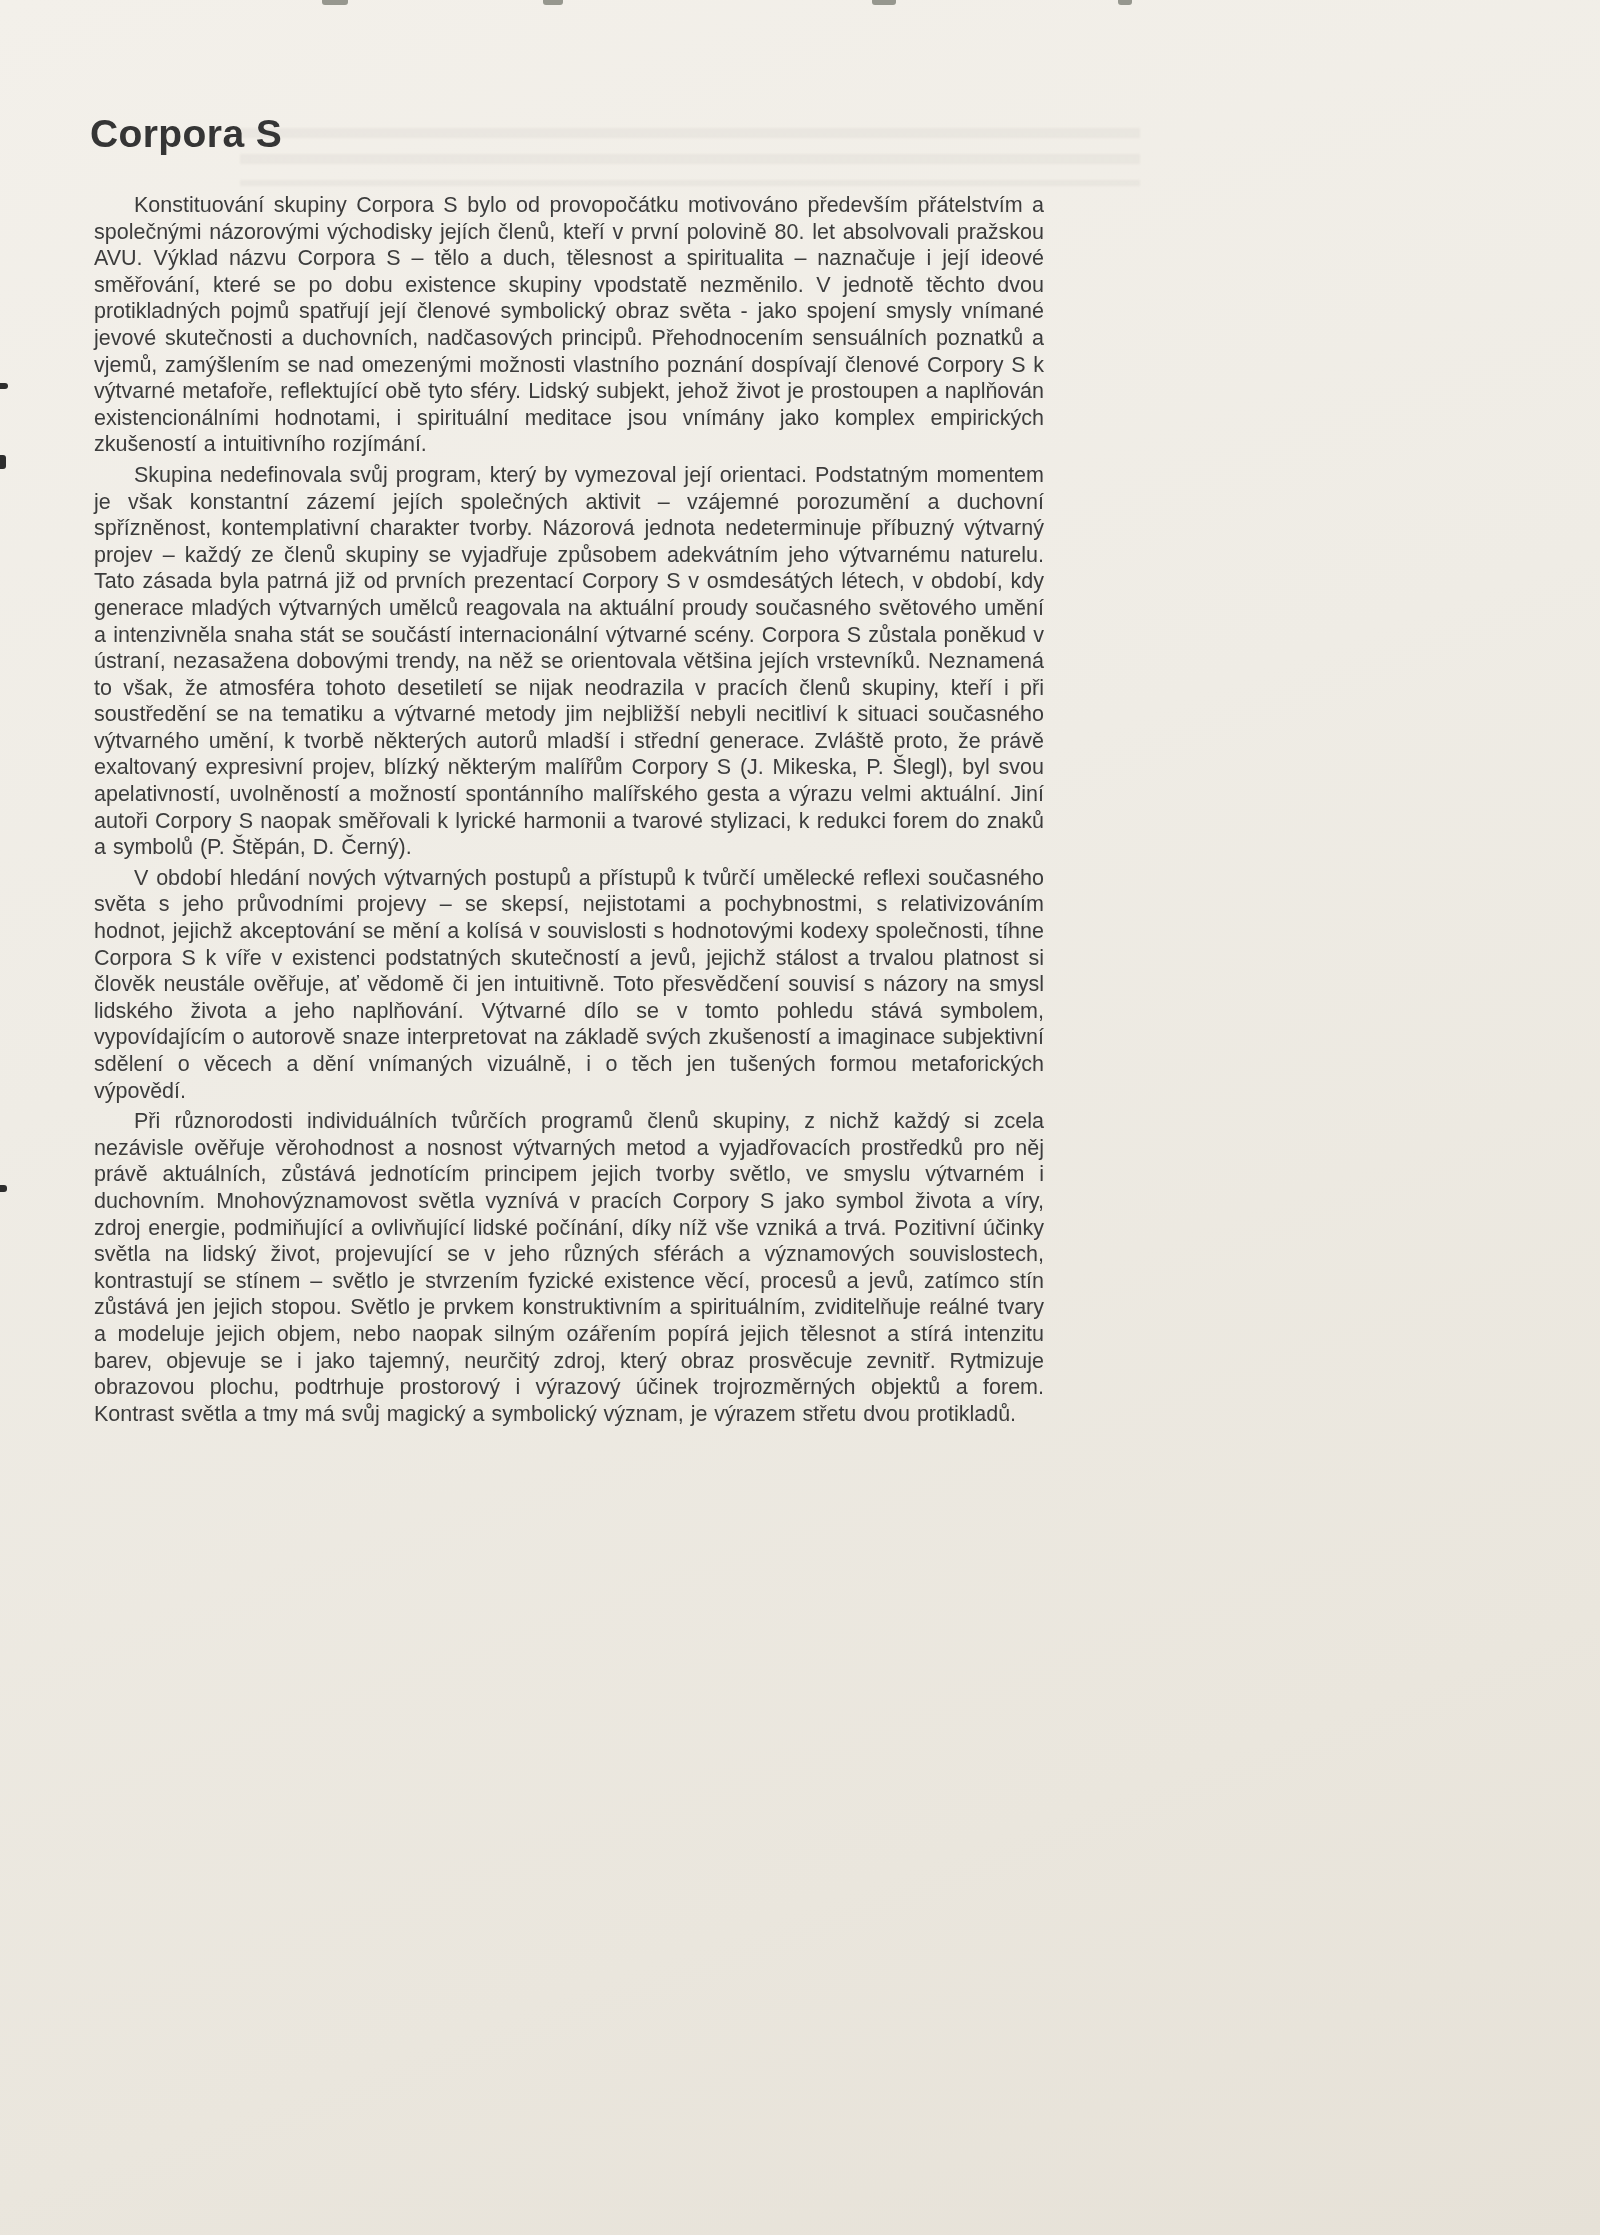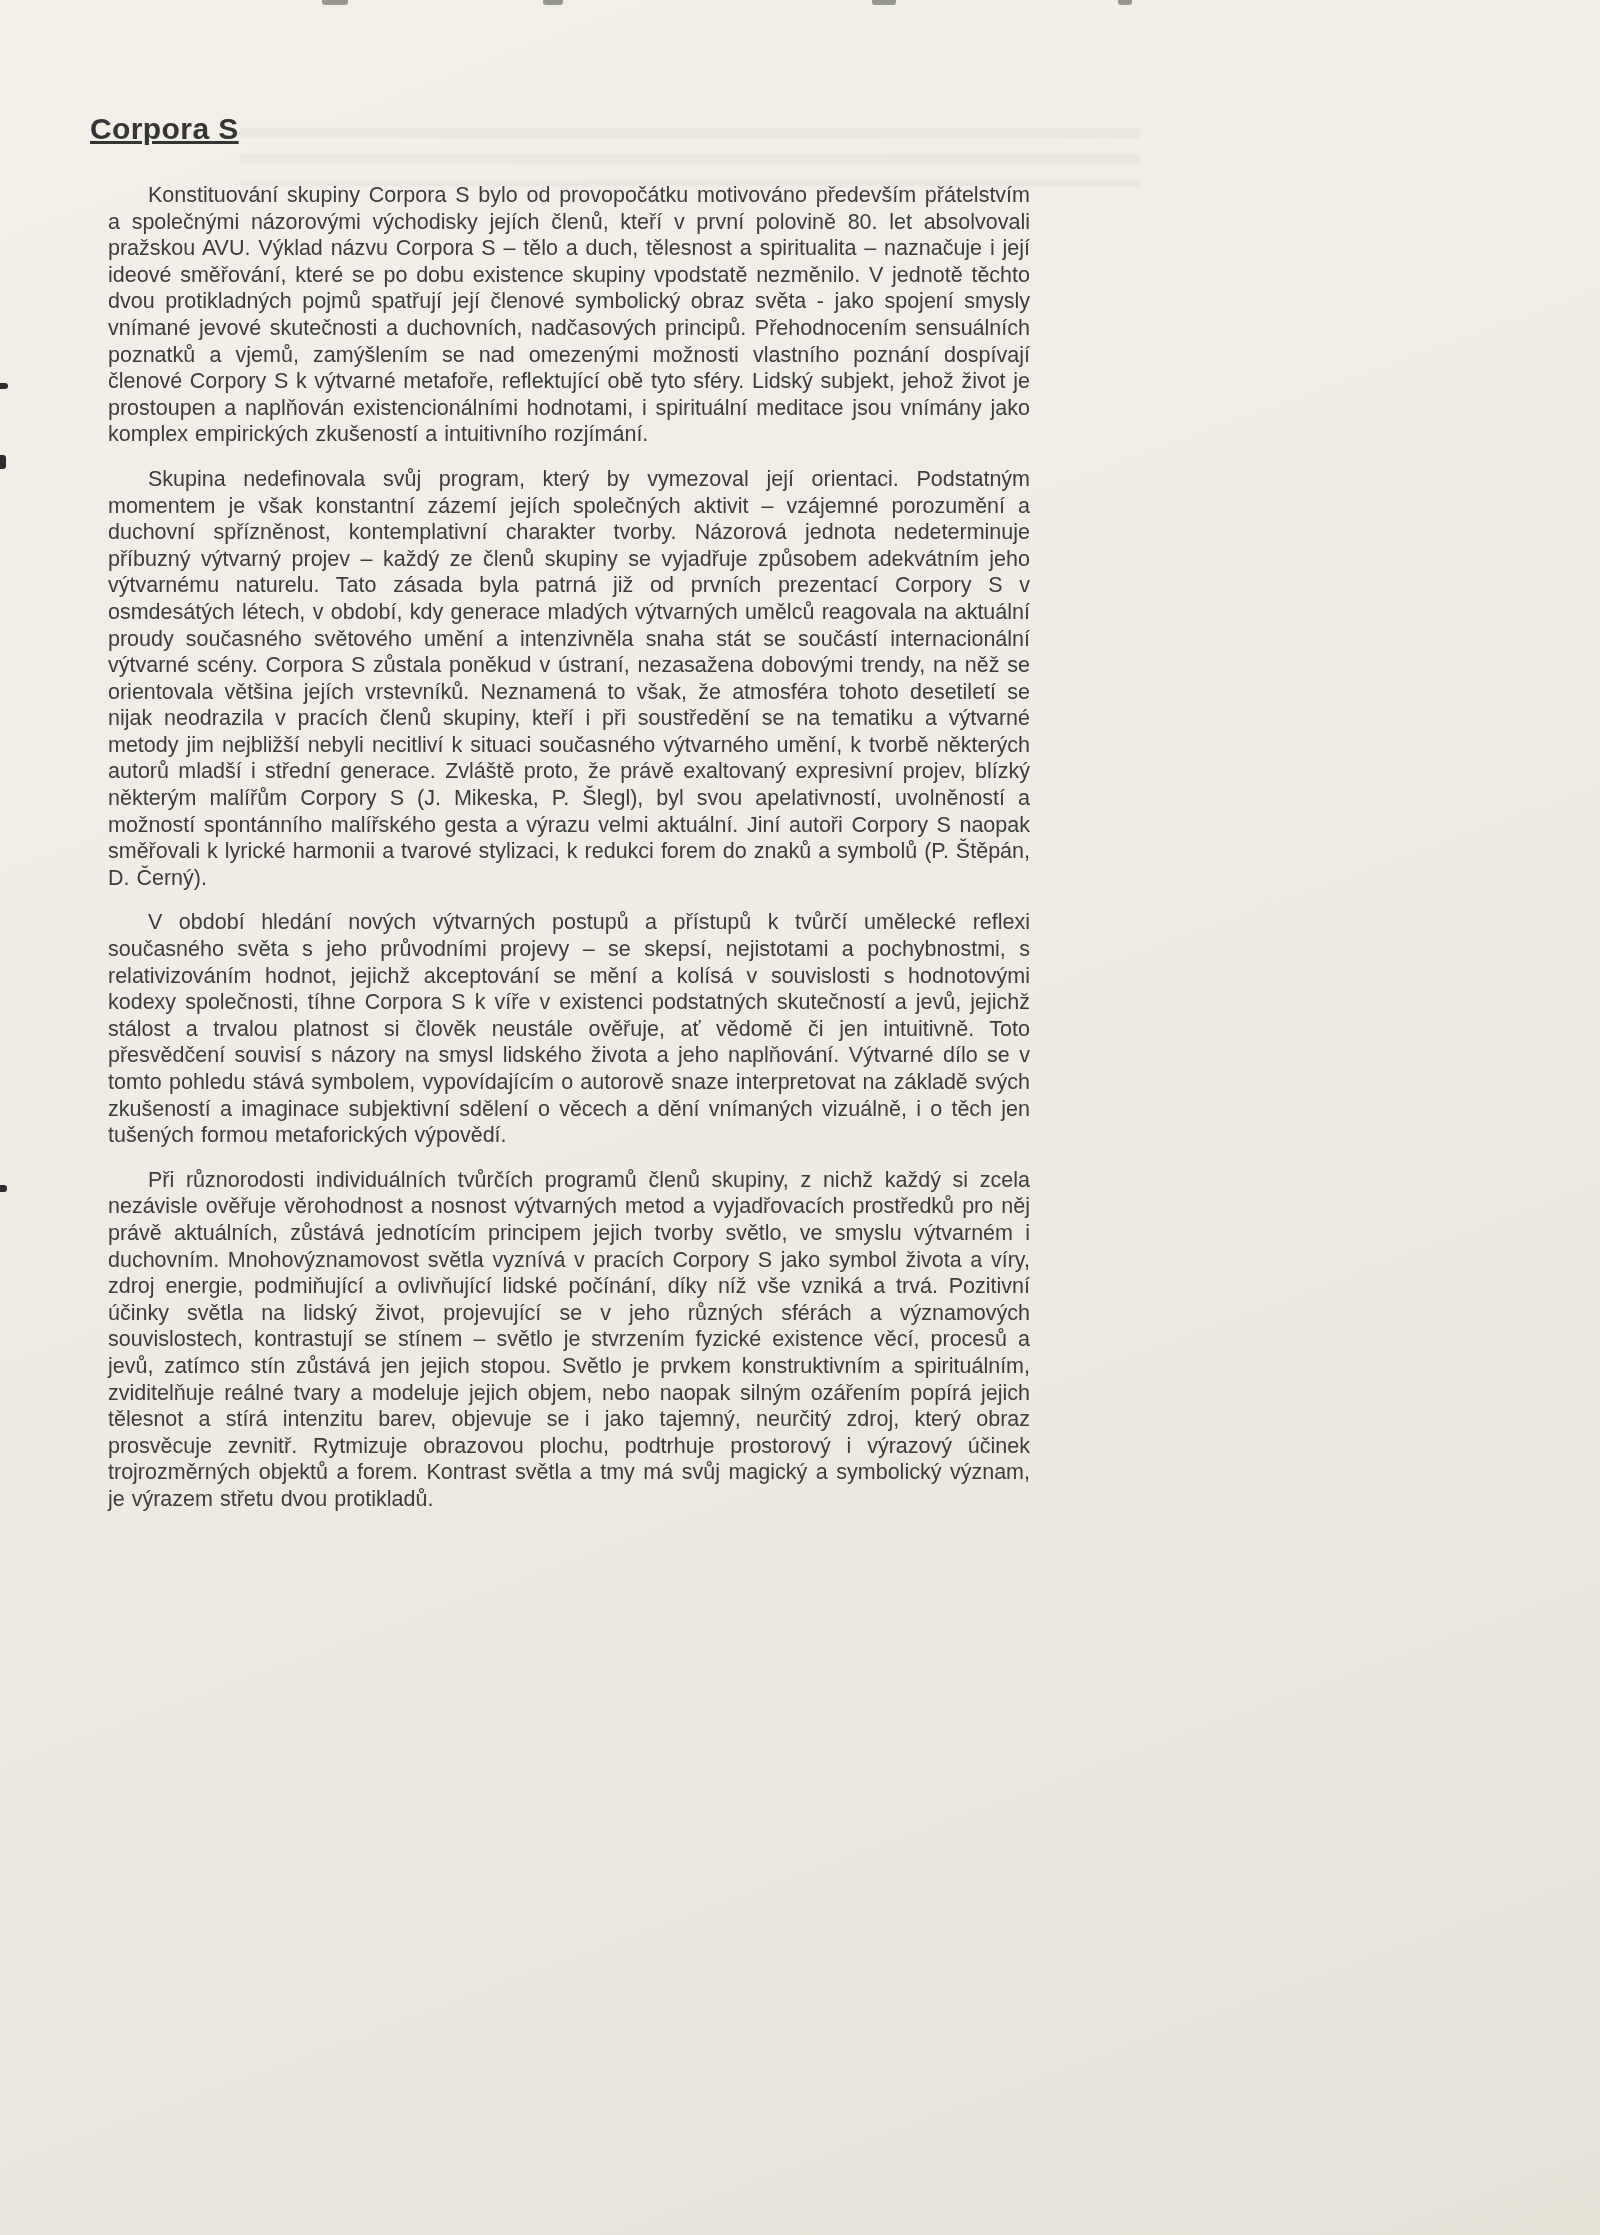--- a/index.html
+++ b/index.html
@@ -21,28 +21,27 @@
     background: linear-gradient(160deg, #f3f0ea 0%, #efece5 40%, #eae6dd 78%, #e6e1d7 100%);
   }
   .content {
     position: absolute;
     left: 90px;
     top: 112px;
     width: 958px;
   }
   .doc-title {
     margin: 0 0 36px 0;
-    font-size: 30px;
+    font-size: 39px;
     font-weight: bold;
     color: #353535;
     letter-spacing: 0.4px;
-    text-decoration: underline;
   }
   .body-para {
-    margin: 18px;
+    margin: 4px;
     font-size: 21.5px;
     line-height: 26.6px;
     color: #3c3c3c;
     text-align: justify;
     text-indent: 40px;
     word-spacing: 1px;
   }
   
   .scan-mark {
     position: absolute;

